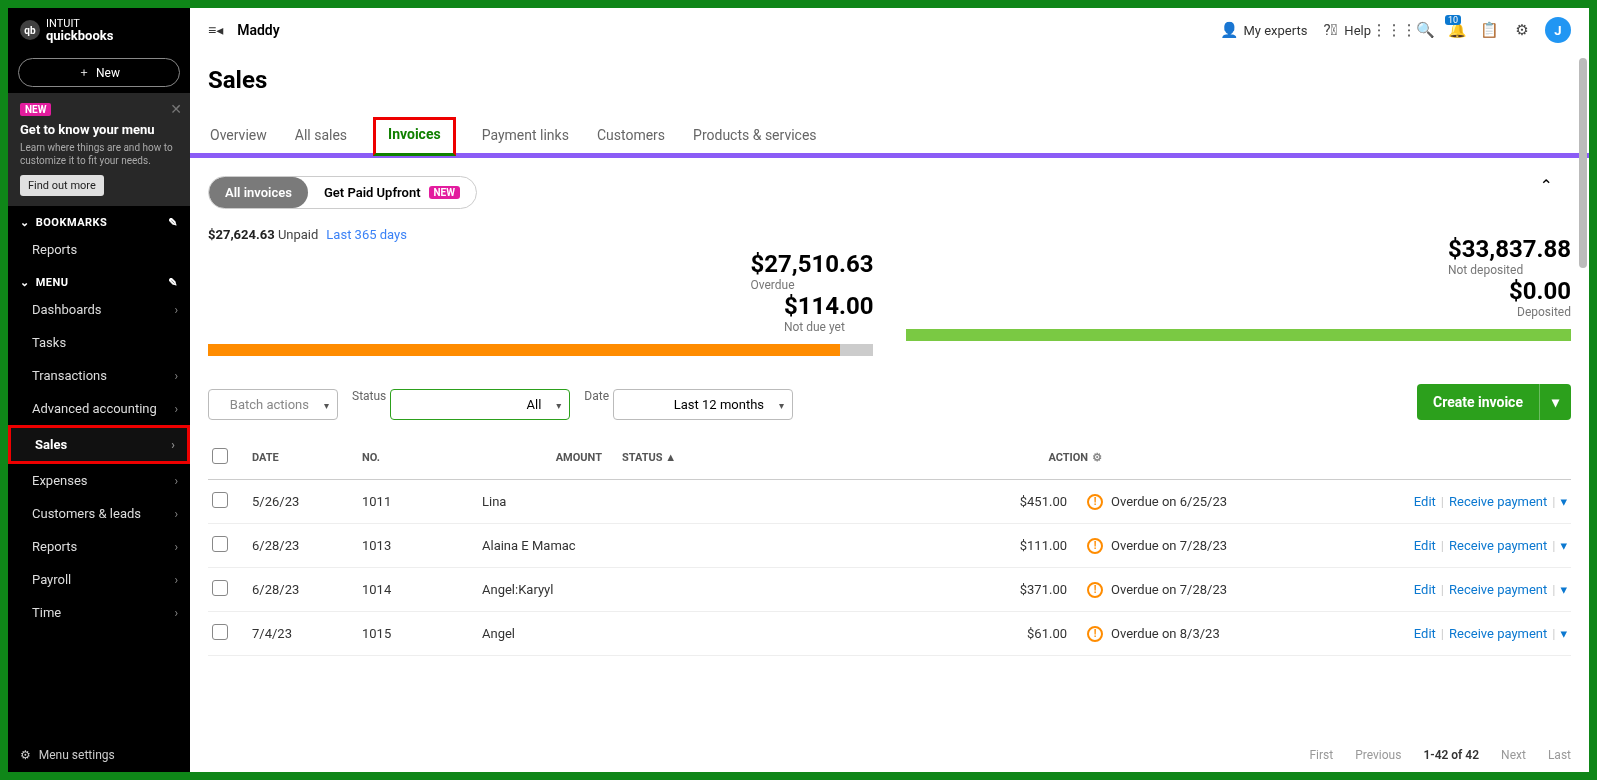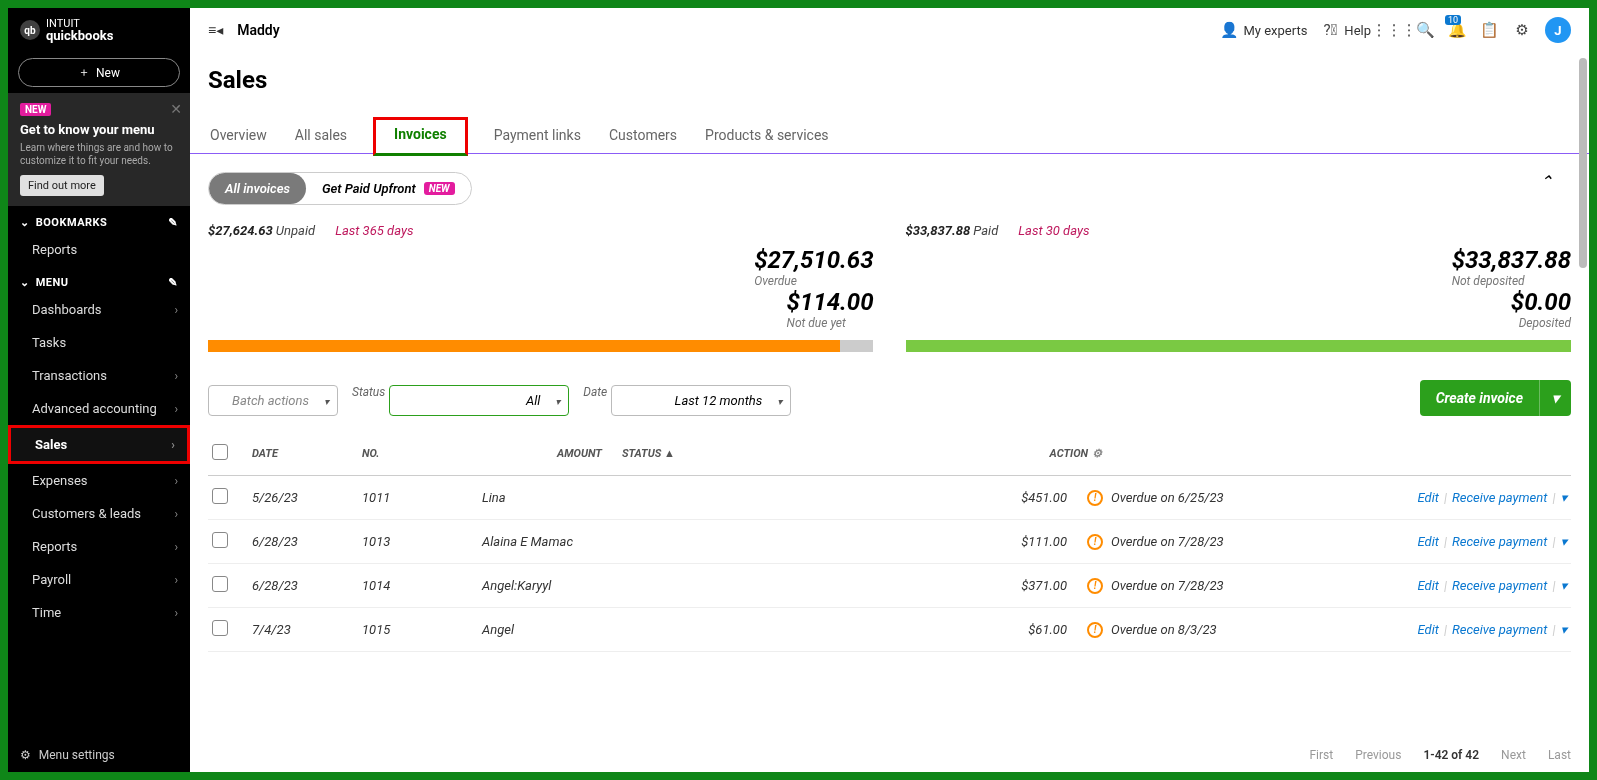--- a/index.html
+++ b/index.html
@@ -28,34 +28,34 @@
 .topbar { height:44px; display:flex; align-items:center; padding:0 18px; gap:14px;}
 .topbar .collapse{font-size:14px;color:#333;cursor:pointer;}
 .topbar .user{font-size:14px;font-weight:600;}
 .topbar .spacer{flex:1;}
 .topbar .tb-item{display:flex;align-items:center;gap:5px;font-size:13px;color:#333;cursor:pointer;}
 .topbar .icon{width:18px;height:18px;display:flex;align-items:center;justify-content:center;font-size:15px;color:#444;}
 .bell-wrap{position:relative;}
 .bell-badge{position:absolute;top:-6px;left:-4px;background:#0b78d0;color:#fff;font-size:9px;padding:0 3px;border-radius:3px;min-width:16px;text-align:center;}
 .avatar{width:26px;height:26px;border-radius:50%;background:#2196f3;color:#fff;display:flex;align-items:center;justify-content:center;font-size:13px;font-weight:bold;}
 .page-title{font-size:24px;font-weight:bold;padding:14px 18px 4px;border-bottom:1px solid #fff;}
-.tabs{display:flex;gap:24px;padding:0 18px;border-bottom:1px solid #8b5cf6;margin-top:18px;}
+.tabs{display:flex;gap:24px;padding:0 18px;border-bottom:5px solid #8b5cf6;margin-top:18px;}
 .tab{padding:10px 2px;font-size:14px;color:#666;cursor:pointer;}
-.tab.on{color:#108000;font-weight:700;border:3px solid #e00;padding:6px 18px;margin-bottom:-3px;background:#fff;border-bottom-color:#108000;}
-.content{padding:18px;flex:1;overflow:auto;font-style:italic;}
+.tab.on{color:#108000;font-weight:700;border:3px solid #e00;padding:6px 12px;margin-bottom:-3px;background:#fff;border-bottom-color:#108000;}
+.content{padding:18px;flex:1;overflow:auto;}
 .pillrow{display:flex;align-items:center;gap:0;border:1px solid #ccc;border-radius:25px;width:max-content;overflow:hidden;position:relative;}
 .pill{padding:8px 16px;font-size:13px;font-weight:600;cursor:pointer;display:flex;gap:8px;align-items:center;}
 .pill.active{background:#7a7a7a;color:#fff;border-radius:25px;}
 .pill .nnew{background:#e31c9e;color:#fff;font-size:10px;padding:1px 5px;border-radius:3px;font-weight:700;}
 .collapse-chev{position:absolute;right:18px;top:0;font-size:16px;cursor:pointer;}
 .summary{display:flex;gap:32px;margin-top:18px;}
 .sumcol{flex:1;}
 .sumhead{font-size:13px;color:#444;}
 .sumhead b{color:#222;}
-.sumhead .days{color:#be185d;margin-left:20px;text-align:center;}
+.sumhead .days{color:#3b82f6;margin-left:8px;text-align:center;}
 .bigrow{display:flex;justify-content:space-between;align-items:flex-end;margin-top:8px;flex-direction:column;}
 .bigval{font-size:24px;font-weight:bold;}
 .biglab{font-size:12px;color:#777;}
 .bar{height:12px;margin-top:10px;display:flex;}
 .bar .seg{height:100%;}
 .filters{display:flex;gap:14px;align-items:flex-end;margin-top:28px;}
 .fgroup{display:flex;flex-direction:row;gap:4px;}
 .flabel{font-size:12px;color:#666;}
 .fselect{border:1px solid #bbb;border-radius:4px;padding:7px 28px 7px 10px;font-size:13px;background:#fff;min-width:130px;position:relative;cursor:pointer;text-align:right;}
 .fselect.green{border:1.5px solid #2ca01c;}
@@ -223,21 +223,20 @@
                 <div class="bigval">$114.00</div>
                 <div class="biglab">Not due yet</div>
               </div>
           </div>
           <div class="bar">
               <div class="seg" style="width:95%;background:#ff8c00"></div>
               <div class="seg" style="width:5%;background:#ccc"></div>
             </div>
         </div>
         <div class="sumcol">
-          <div class="sumhead"><b>$33,837.88</b> <span>Paid</span><span class="days">Last 30 days</span></div>
           <div class="bigrow">
             <div>
                 <div class="bigval">$33,837.88</div>
                 <div class="biglab">Not deposited</div>
               </div>
             <div style="text-align:right">
                 <div class="bigval">$0.00</div>
                 <div class="biglab">Deposited</div>
               </div>
           </div>

